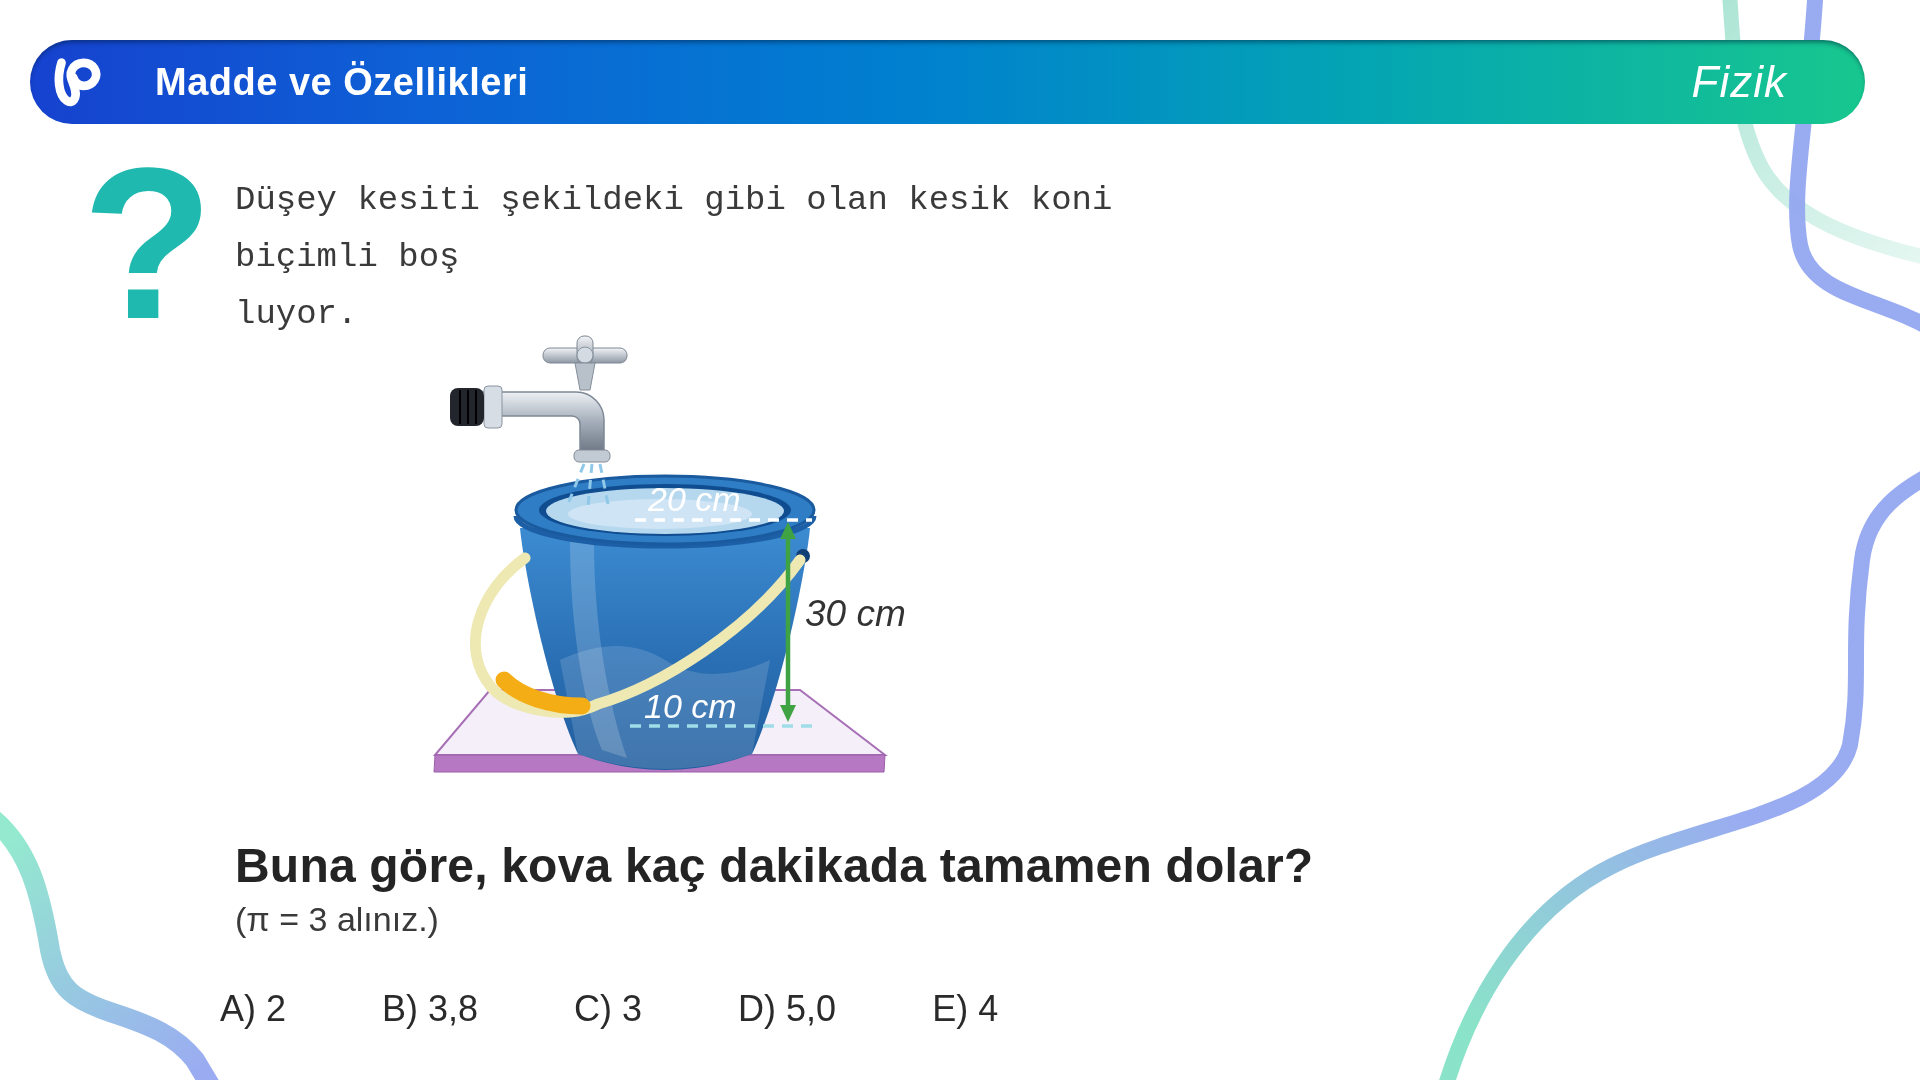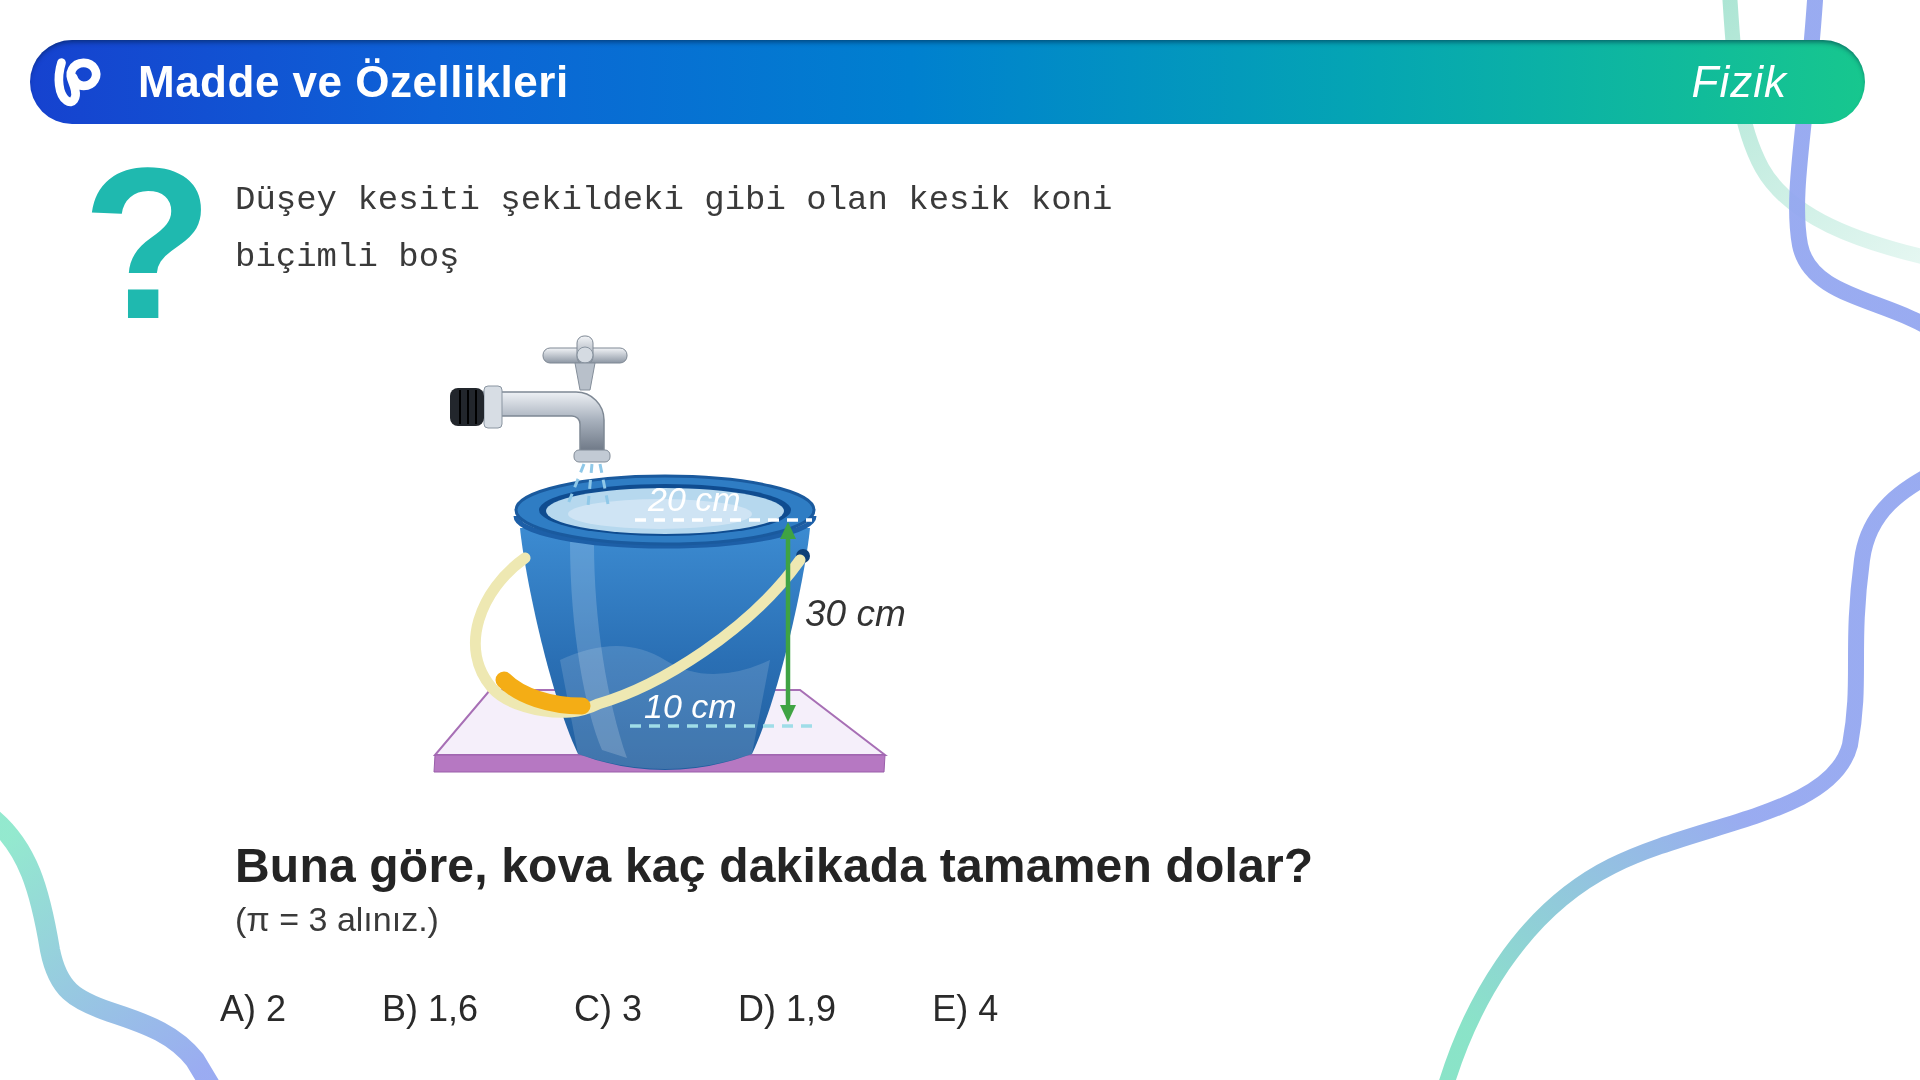--- a/index.html
+++ b/index.html
@@ -13,21 +13,21 @@
 
   
   .header-bar{
     position:absolute;left:30px;top:40px;width:1835px;height:84px;z-index:2;
     border-radius:46px;
     background:linear-gradient(90deg,#1642cf 0%,#0d62d6 22%,#0080cf 48%,#04a4b4 72%,#17c78e 100%);
     box-shadow:inset 0 4px 5px -2px rgba(0,25,55,.55);
     display:flex;align-items:center;
   }
   .brand-logo{margin-left:18px;width:58px;height:58px;flex:0 0 auto;}
-  .page-title{margin-left:32px;color:#ffffff;font-size:44px;font-weight:bold;letter-spacing:.5px;}
+  .page-title{margin-left:49px;color:#ffffff;font-size:38px;font-weight:bold;letter-spacing:.5px;}
   .header-spacer{flex:1;}
   .subject-badge{margin-right:78px;color:#ffffff;font-size:44px;font-style:italic;letter-spacing:1px;text-align:right;}
 
   
   .content{position:absolute;left:0;top:0;width:1920px;height:1080px;z-index:3;}
   .question-mark{
     position:absolute;left:82px;top:136px;
     font-size:215px;font-weight:bold;color:#1fb9af;line-height:1;
   }
   .question-text{
@@ -78,20 +78,21 @@
   <span class="header-spacer"></span>
   <span class="subject-badge">Fizik</span>
 </div>
 
 <div class="content">
 
   <div class="question-mark">?</div>
 
   <div class="question-text">
     <div>Düşey kesiti şekildeki gibi olan kesik koni biçimli boş</div>
+    <div>luyor.</div>
   </div>
 
   <div class="figure-wrap">
     <svg width="520" height="462" viewBox="0 0 520 462">
       <defs>
         <linearGradient id="chromeV" x1="0" y1="0" x2="0" y2="1">
           <stop offset="0" stop-color="#eef1f5"></stop>
           <stop offset="0.45" stop-color="#aab3bf"></stop>
           <stop offset="1" stop-color="#6d7785"></stop>
         </linearGradient>
@@ -159,19 +160,19 @@
         <text class="fig-label" x="385" y="296" font-size="37" fill="#333333">30 cm</text>
       </g>
     </svg>
   </div>
 
   <div class="prompt">Buna göre, kova kaç dakikada tamamen dolar?</div>
   <div class="note">(π = 3 alınız.)</div>
 
   <div class="options">
     <span>A) 2</span>
-    <span>B) 1,6</span>
+    <span>B) 3,8</span>
     <span>C) 3</span>
-    <span>D) 1,9</span>
+    <span>D) 5,0</span>
     <span>E) 4</span>
   </div>
 
 </div>
 
 </body></html>

